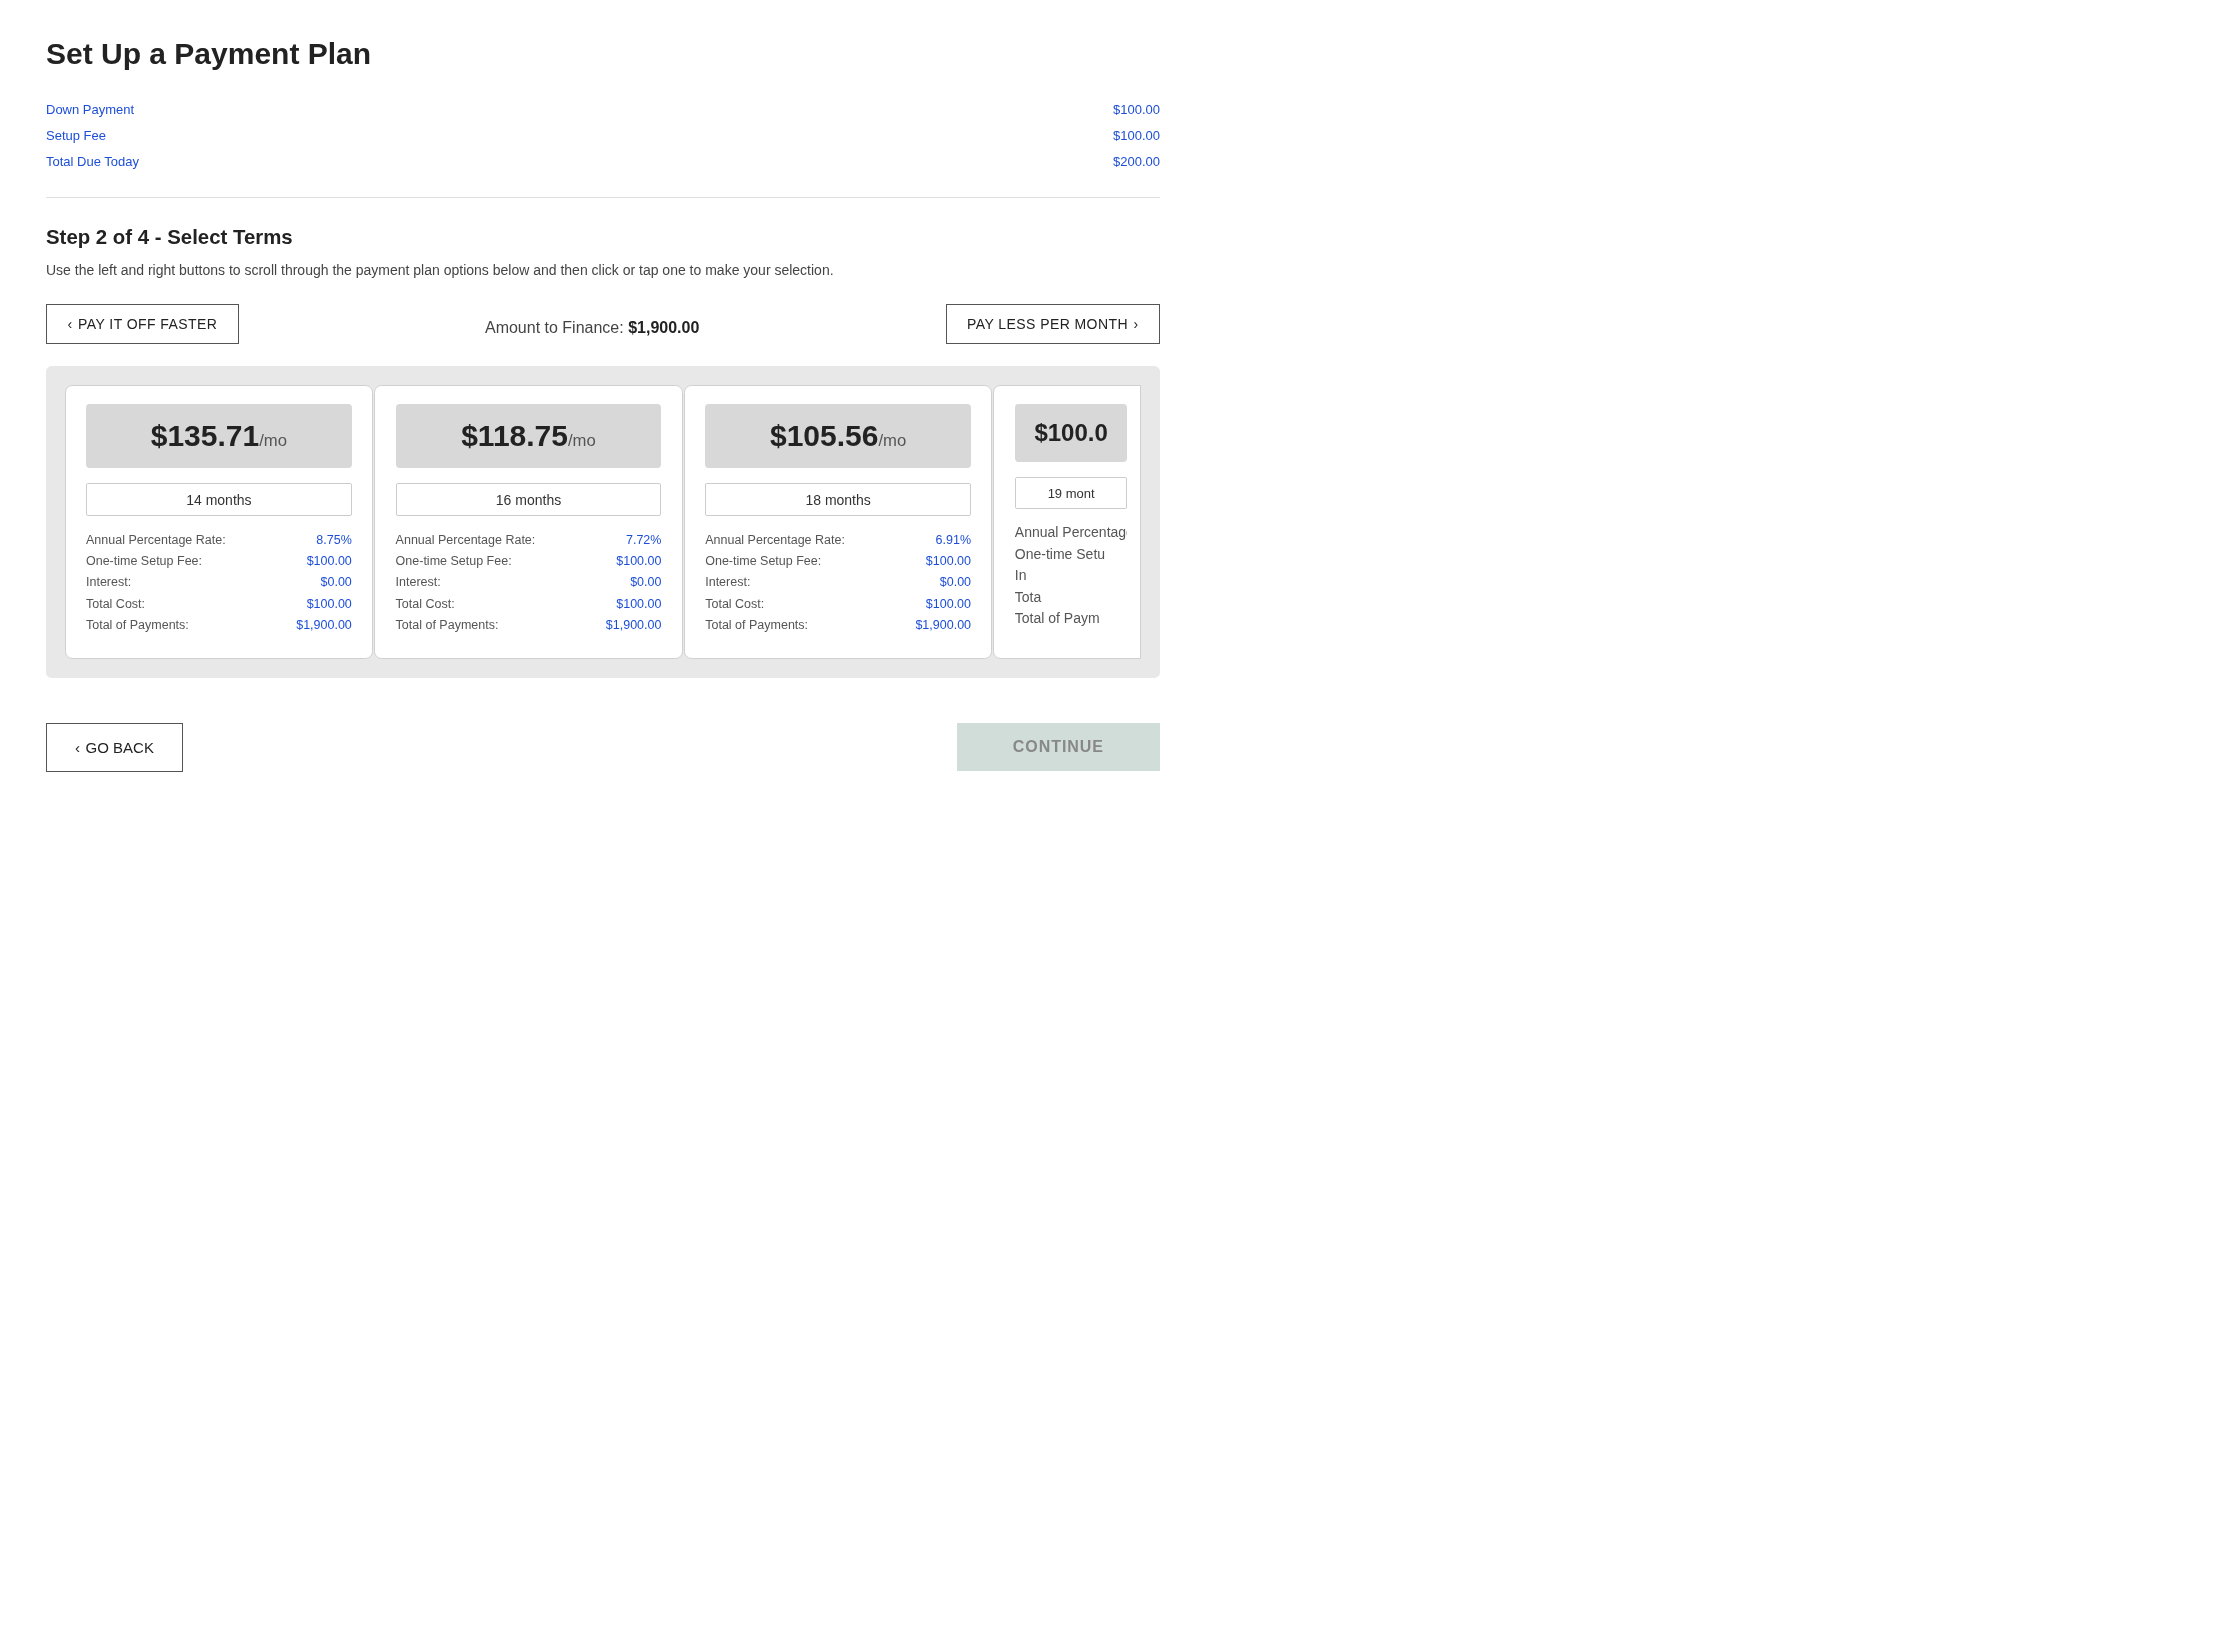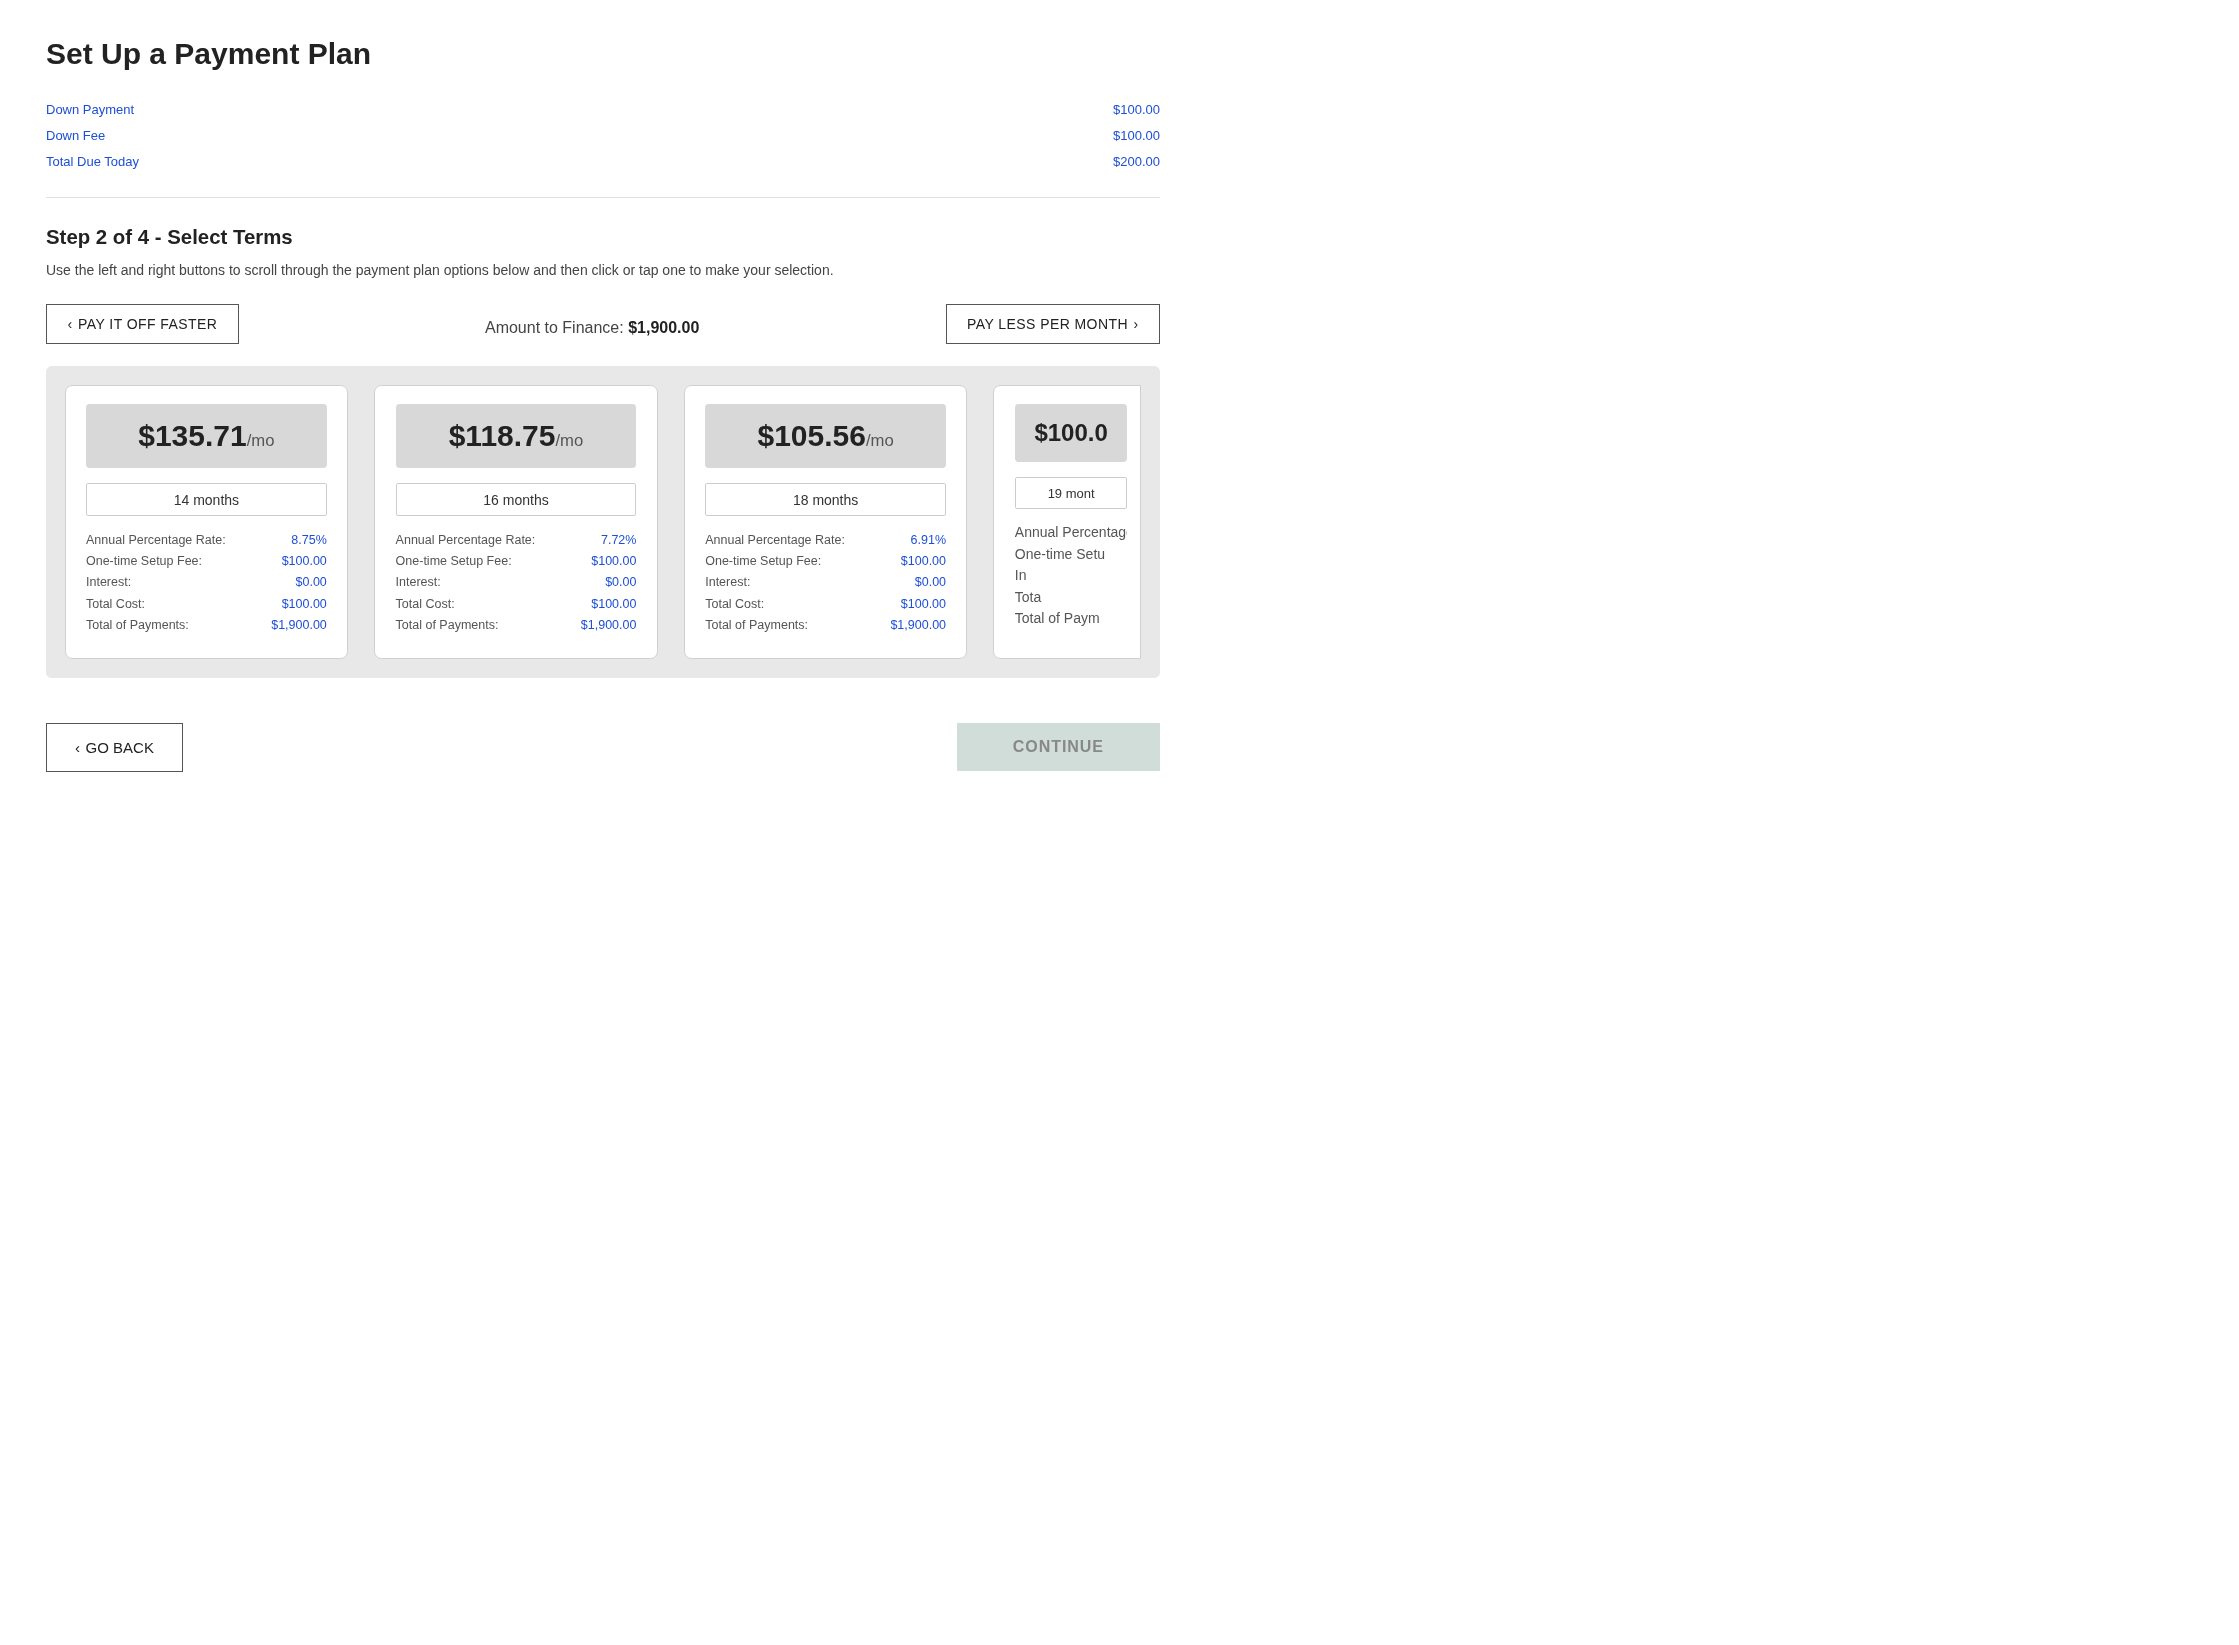--- a/index.html
+++ b/index.html
@@ -75,21 +75,21 @@
     .finance-amount strong {
       font-weight: 700;
       color: #222;
     }
 
     .cards-container {
       background: #e8e8e8;
       border-radius: 5.6px;
       padding: 18.6px;
       display: flex;
-      gap: 26px;
+      gap: 1px;
       overflow: hidden;
       position: relative;
     }
 
     .plan-card {
       background: #fff;
       border: 0.9px solid #d0d0d0;
       border-radius: 7.4px;
       padding: 18.6px 20.4px;
       min-width: 260px;
@@ -199,21 +199,21 @@
 <body>
 
 <h1 class="page-title">Set Up a Payment Plan</h1>
 
 <div class="summary-table">
   <div class="summary-row">
     <span>Down Payment</span>
     <span>$100.00</span>
   </div>
   <div class="summary-row">
-    <span>Down Fee</span>
+    <span>Setup Fee</span>
     <span>$100.00</span>
   </div>
   <div class="summary-row">
     <span>Total Due Today</span>
     <span>$200.00</span>
   </div>
 </div>
 
 <h2 class="step-title">Step 2 of 4 - Select Terms</h2>
 <p class="instruction-text">Use the left and right buttons to scroll through the payment plan options below and then click or tap one to make your selection.</p>

